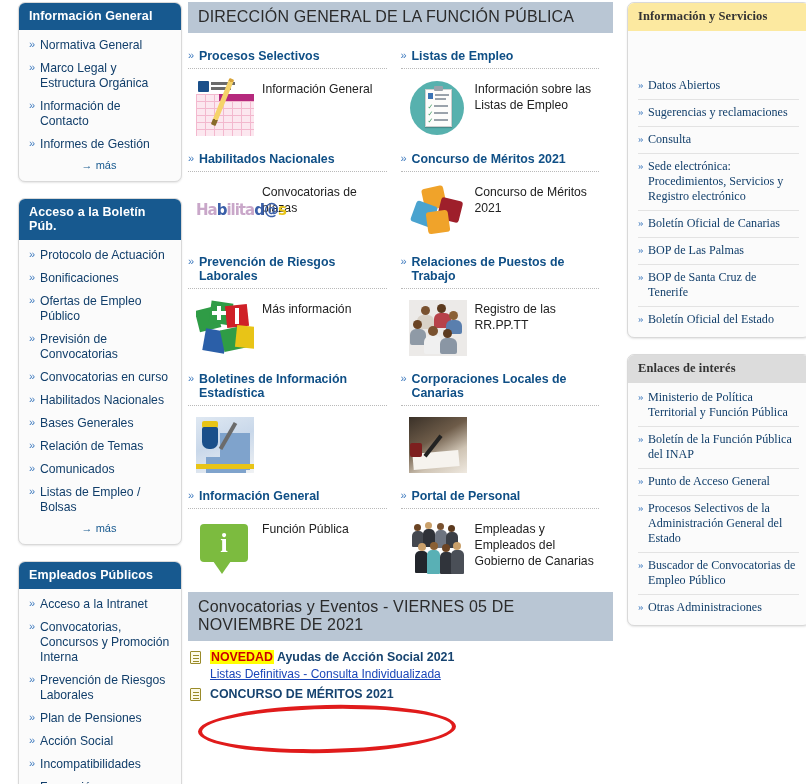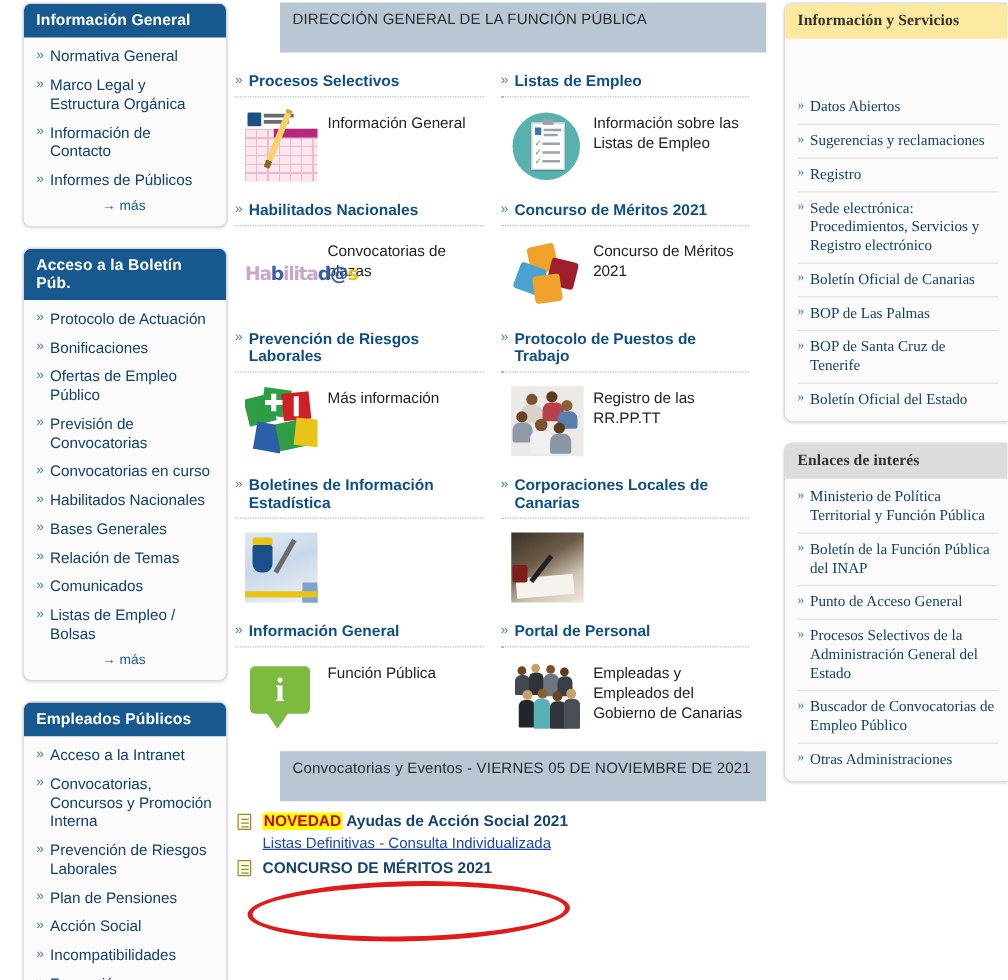--- a/index.html
+++ b/index.html
@@ -64,24 +64,23 @@
     padding: 3px 2px 2px 0;
   }
 
   
   #center-col {
     position: absolute; left: 188px; top: 2px; width: 425px;
   }
   .bar {
     background: #b9c6d4;
     color: #2b2b2b;
-    font-size: 12px;
-    padding: 6px 10px 20px 10px;
+    font-size: 16px;
+    padding: 6px 10px 7px 10px;
     letter-spacing: .15px;
-    margin-left: 36px;
   }
   .grid {
     display: flex; flex-wrap: wrap;
     padding-top: 10px;
   }
   .cell {
     width: 50%;
     padding-right: 14px;
     margin-bottom: 7px;
   }
@@ -287,21 +286,21 @@
 <div class="page">
 
   <div id="left-col">
 
     <div class="card">
       <div class="card-hd blue">Información General</div>
       <div class="card-body">
         <a class="lnk" href="#">Normativa General</a>
         <a class="lnk" href="#">Marco Legal y Estructura Orgánica</a>
         <a class="lnk" href="#">Información de Contacto</a>
-        <a class="lnk" href="#">Informes de Públicos</a>
+        <a class="lnk" href="#">Informes de Gestión</a>
         <a class="more" href="#">→ más</a>
       </div>
     </div>
 
     <div class="card">
       <div class="card-hd blue">Acceso a la Boletín Púb.</div>
       <div class="card-body">
         <a class="lnk" href="#">Protocolo de Actuación</a>
         <a class="lnk" href="#">Bonificaciones</a>
         <a class="lnk" href="#">Ofertas de Empleo Público</a>
@@ -409,21 +408,21 @@
               <div class="s y1"></div>
             <div class="cross-v" style="left:21px;top:6px;width:4px;height:14px;"></div>
             <div class="cross-v" style="left:16px;top:11px;width:14px;height:4px;"></div>
             <div class="cross-v" style="left:39px;top:8px;width:4px;height:16px;"></div>
           </div>
           <div class="cell-txt">Más información</div>
         </div>
       </div>
 
       <div class="cell">
-        <div class="cell-hd">Protocolo de Puestos de Trabajo</div>
+        <div class="cell-hd">Relaciones de Puestos de Trabajo</div>
         <div class="cell-body">
           <div class="thumb ic-crowd">
             <div class="h" style="left:12px;top:6px;width:9px;height:9px;background:#7a5230;"></div>
             <div class="b" style="left:8px;top:15px;width:17px;height:14px;background:#d9d2c8;"></div>
             <div class="h" style="left:28px;top:4px;width:9px;height:9px;background:#5c3a1e;"></div>
             <div class="b" style="left:25px;top:13px;width:17px;height:15px;background:#b7424a;"></div>
             <div class="h" style="left:40px;top:11px;width:9px;height:9px;background:#8a6035;"></div>
             <div class="b" style="left:37px;top:20px;width:16px;height:14px;background:#5a7fae;"></div>
             <div class="h" style="left:4px;top:20px;width:9px;height:9px;background:#6b4424;"></div>
             <div class="b" style="left:1px;top:29px;width:16px;height:16px;background:#8f9aa6;"></div>
@@ -537,21 +536,21 @@
 
   <div class="red-ellipse"></div>
 
   <div id="right-col">
 
     <div class="card">
       <div class="card-hd yellow">Información y Servicios</div>
       <div class="card-body" style="padding:2px 10px 4px 10px;margin-top:40px;">
         <a class="rlnk" href="#">Datos Abiertos</a>
         <a class="rlnk" href="#">Sugerencias y reclamaciones</a>
-        <a class="rlnk" href="#">Registro</a>
+        <a class="rlnk" href="#">Consulta</a>
         <a class="rlnk" href="#">Sede electrónica: Procedimientos, Servicios y Registro electrónico</a>
         <a class="rlnk" href="#">Boletín Oficial de Canarias</a>
         <a class="rlnk" href="#">BOP de Las Palmas</a>
         <a class="rlnk" href="#">BOP de Santa Cruz de Tenerife</a>
         <a class="rlnk" href="#">Boletín Oficial del Estado</a>
       </div>
     </div>
 
     <div class="card">
       <div class="card-hd grey">Enlaces de interés</div>

